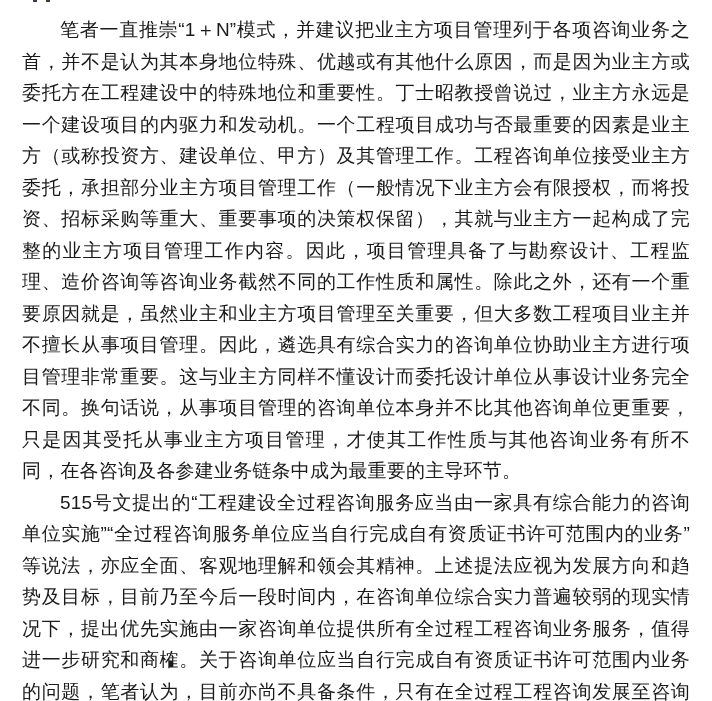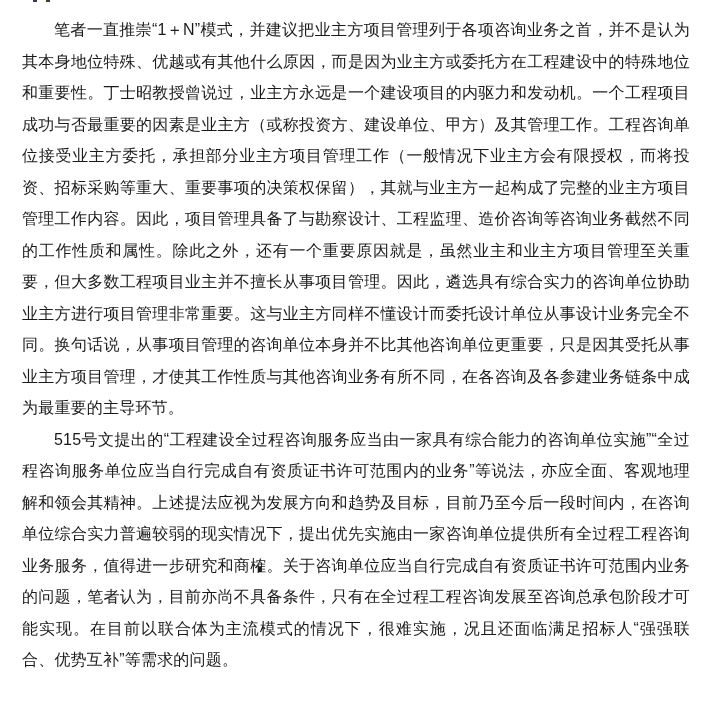--- a/index.html
+++ b/index.html
@@ -36,21 +36,21 @@
 
   .doc-body {
     position: absolute;
     top: 14px;
     left: 22px;
     right: 22px;
   }
   .doc-body p {
     margin: 0;
     padding: 0;
-    font-size: 16px;
+    font-size: 19px;
     line-height: 31.5px;
     color: #1a1a1a;
     text-align: justify;
     text-justify: inter-ideograph;
     text-indent: 2em;
     letter-spacing: 0.2px;
     word-break: break-all;
   }
 </style>
 </head>

